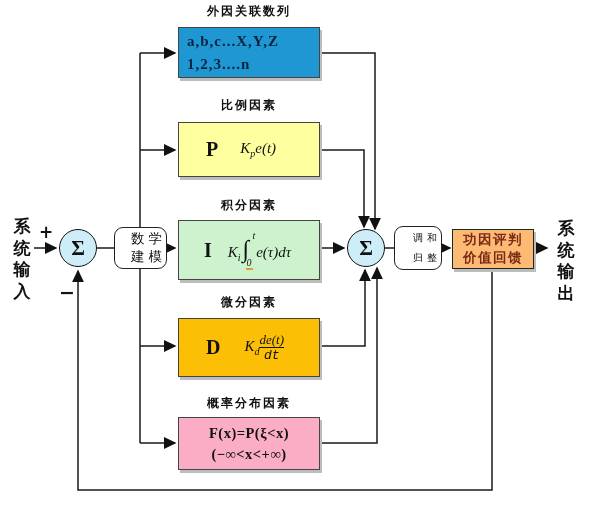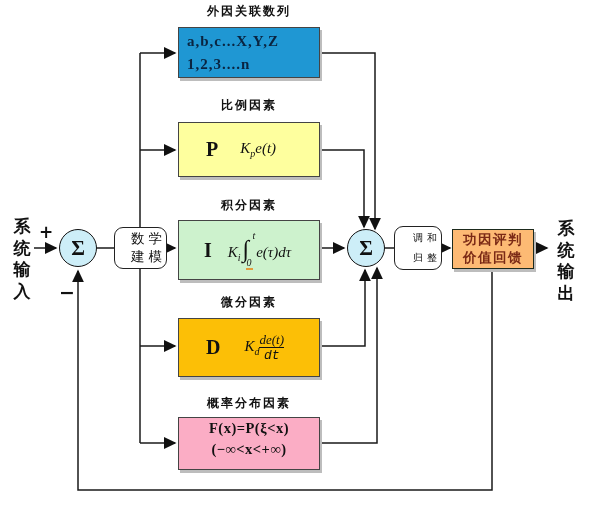--- a/index.html
+++ b/index.html
@@ -31,21 +31,21 @@
 
   .btitle{position:absolute;z-index:2;left:178px;width:142px;text-align:center;
           font-size:12px;font-weight:700;letter-spacing:2px;}
 
   .bbox{position:absolute;z-index:2;left:178px;width:142px;border:1.5px solid #444;
         box-sizing:border-box;box-shadow:2px 3px 0 #bdbdbd;}
 
   .twolines{font-weight:700;font-size:15px;line-height:23px;padding:2px 0 8px 8px;
             letter-spacing:1px;}
   .centered2{ text-align:center;font-weight:700;font-size:14.5px;line-height:21px;
-              letter-spacing:0.5px;}
+              padding-top:5px;letter-spacing:0.5px;}
 
   .frow{display:flex;align-items:center;height:100%;box-sizing:border-box;}
   .letter{font-size:20px;font-weight:700;}
   .formula{font-style:italic;font-size:15px;white-space:nowrap;}
   .formula sub{font-size:10px;font-style:italic;}
 
   .intwrap{display:inline-block;position:relative;margin:0 7px 0 2px;font-style:normal;}
   .intsign{font-size:24px;line-height:1;}
   .intsup{position:absolute;top:-7px;right:-6px;font-size:10px;font-style:italic;}
   .intsub{position:absolute;bottom:-9px;left:3px;font-size:10px;font-style:italic;

